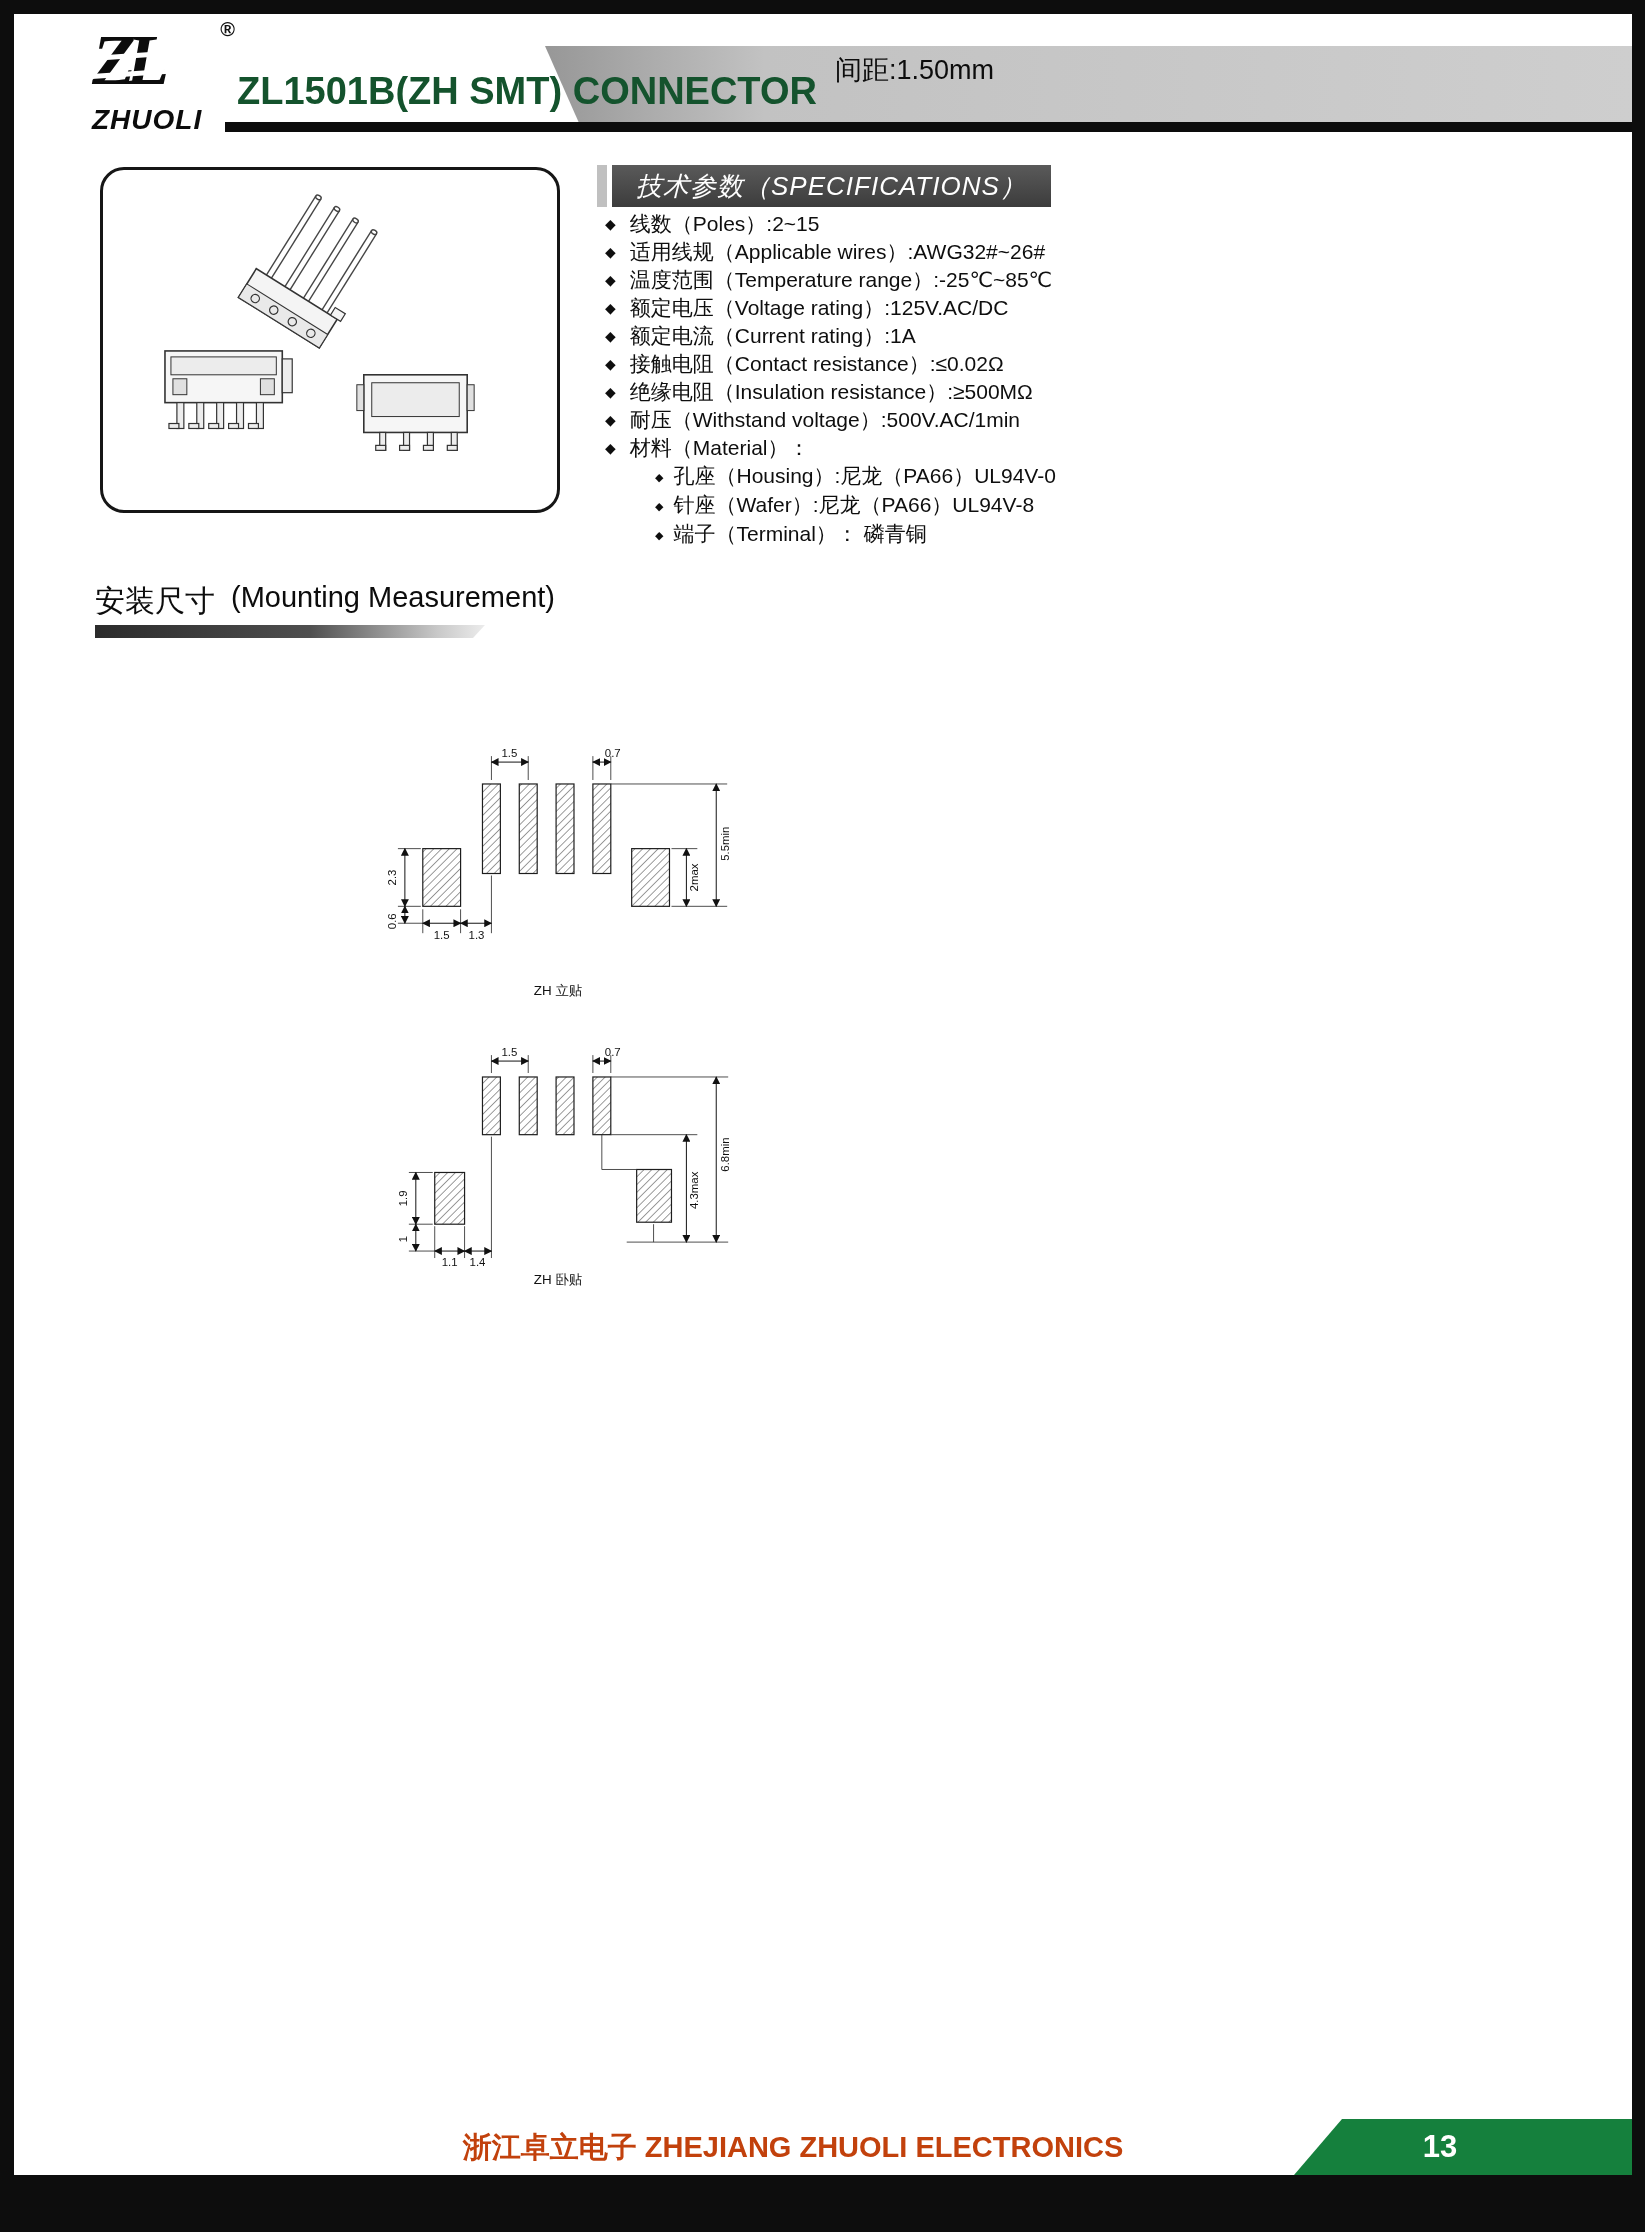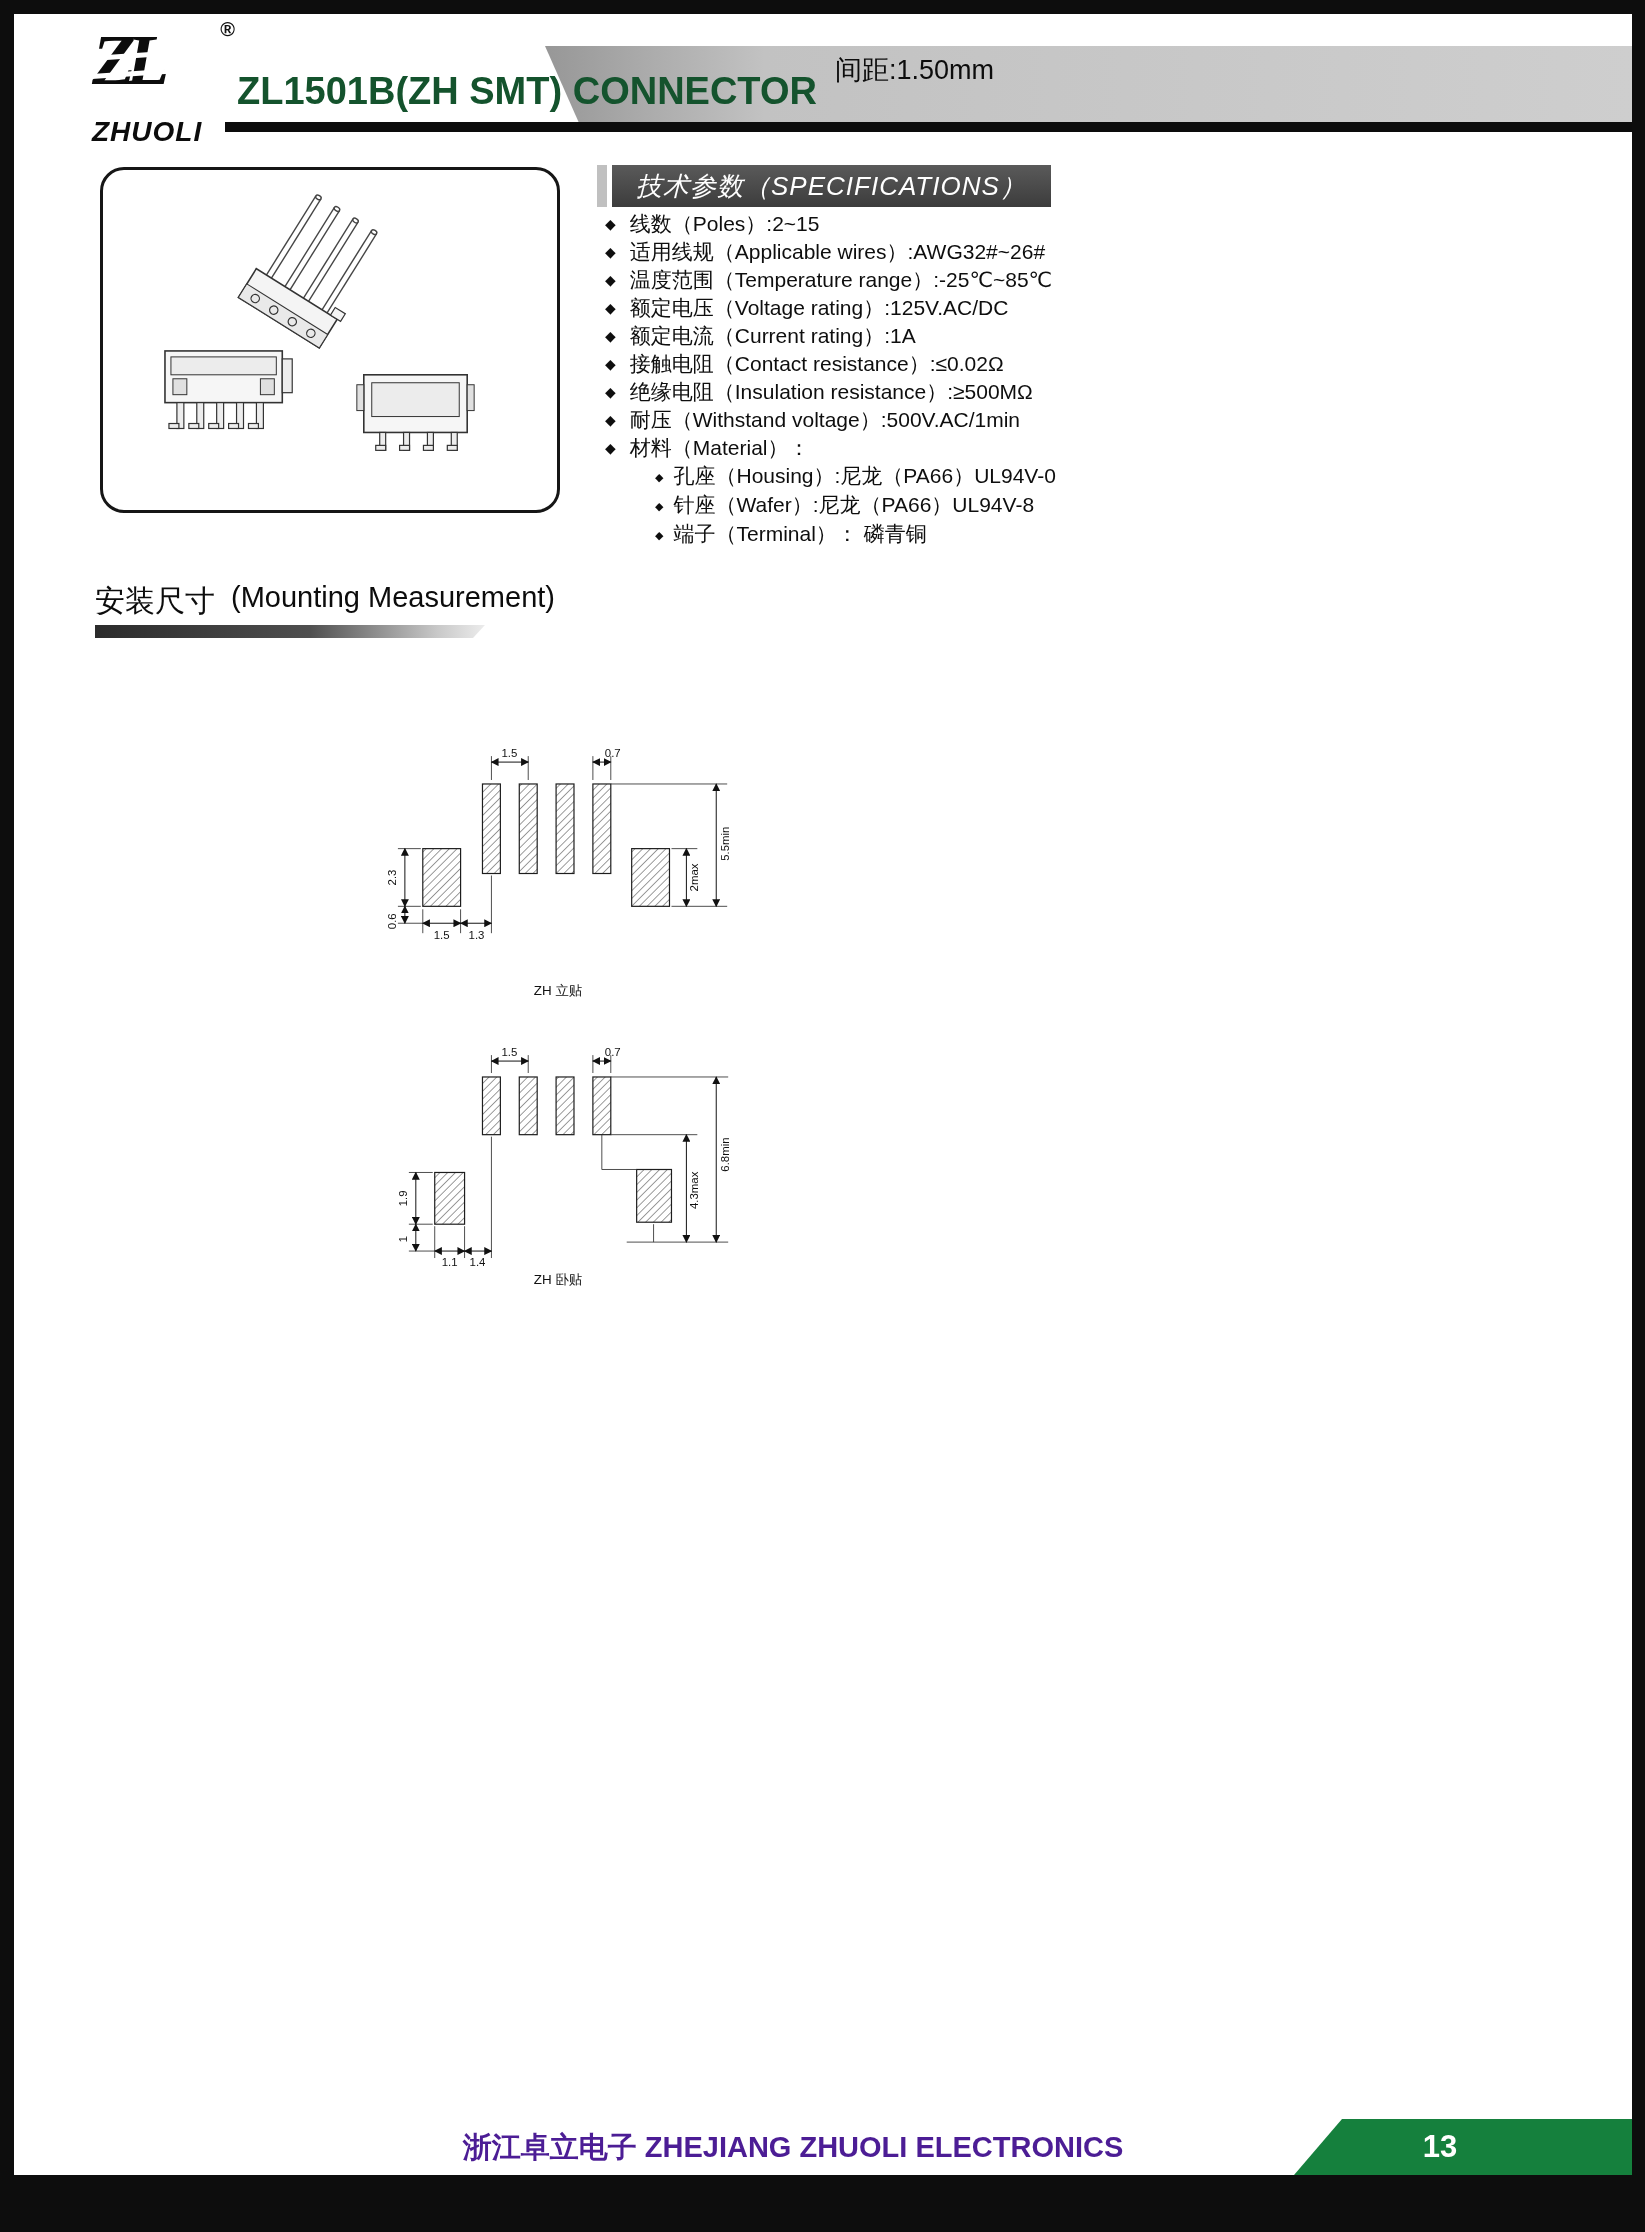--- a/index.html
+++ b/index.html
@@ -15,21 +15,21 @@
   .frame-bottom { left:0; top:2175px; width:1646px; height:58px; }
 
   
   .logo { position:absolute; left:92px; top:20px; width:149px; }
   .logo-mark-wrap { position:relative; width:137px; height:80px; }
   .logo-mark { font-family:"Liberation Serif","DejaVu Serif",serif; font-style:italic; font-weight:bold;
                font-size:72px; line-height:80px; letter-spacing:-10px; color:#0c0c0c; }
   .logo-stripe { position:absolute; height:5px; background:#fff; width:125px; left:-4px; transform:rotate(-4deg); }
   .s1 { top:32px; } .s2 { top:50px; }
   .logo-reg { position:absolute; right:-6px; top:-2px; font-size:20px; font-weight:bold; }
-  .logo-name { margin-top:16px; font-style:italic; font-weight:bold; font-size:28px; letter-spacing:1px; color:#0c0c0c; }
+  .logo-name { margin-top:4px; font-style:italic; font-weight:bold; font-size:28px; letter-spacing:1px; color:#0c0c0c; }
 
   .header-rule { position:absolute; left:225px; top:122px; width:1407px; height:10px; background:#0c0c0c; }
   .page-title { position:absolute; left:237px; top:70px; font-size:38px; font-weight:bold; color:#14532d; white-space:nowrap; }
 
   .header-band {
     position:absolute; left:545px; top:46px; width:1087px; height:77px;
     background:linear-gradient(to right,#979797 0,#c2c2c2 219px,#cecece 100%);
     clip-path:polygon(0 0, 100% 0, 100% 100%, 34px 100%);
   }
   .band-text { position:absolute; left:230px; top:8px; width:279px; text-align:center; color:#0c0c0c; }
@@ -68,21 +68,21 @@
   .drawing-2 { position:absolute; left:383px; top:1043px; width:378px; height:249px; }
 
   .pad { stroke:#1d1d1d; stroke-width:1.2; }
   .ext line { stroke:#3a3a3a; stroke-width:0.9; }
   .dim line { stroke:#111; stroke-width:1; }
   .dimtext text { font-size:11.5px; text-anchor:middle; fill:#111; }
   .drawlabel { font-size:13.5px; text-anchor:middle; fill:#111; }
 
   
   .footer-text { position:absolute; left:0; top:2129px; width:1586px; text-align:center;
-                 font-size:29px; font-weight:bold; color:#4c1d95; line-height:36px; }
+                 font-size:29px; font-weight:bold; color:#c2410c; line-height:36px; }
   .page-tab {
     position:absolute; left:1294px; top:2119px; width:338px; height:56px; background:#15803d;
     clip-path:polygon(48px 0,100% 0,100% 100%,0 100%);
     color:#fff; font-size:31px; font-weight:bold;
     display:flex; align-items:center; justify-content:center; padding-right:46px;
   }
 </style>
 </head>
 <body>
 

